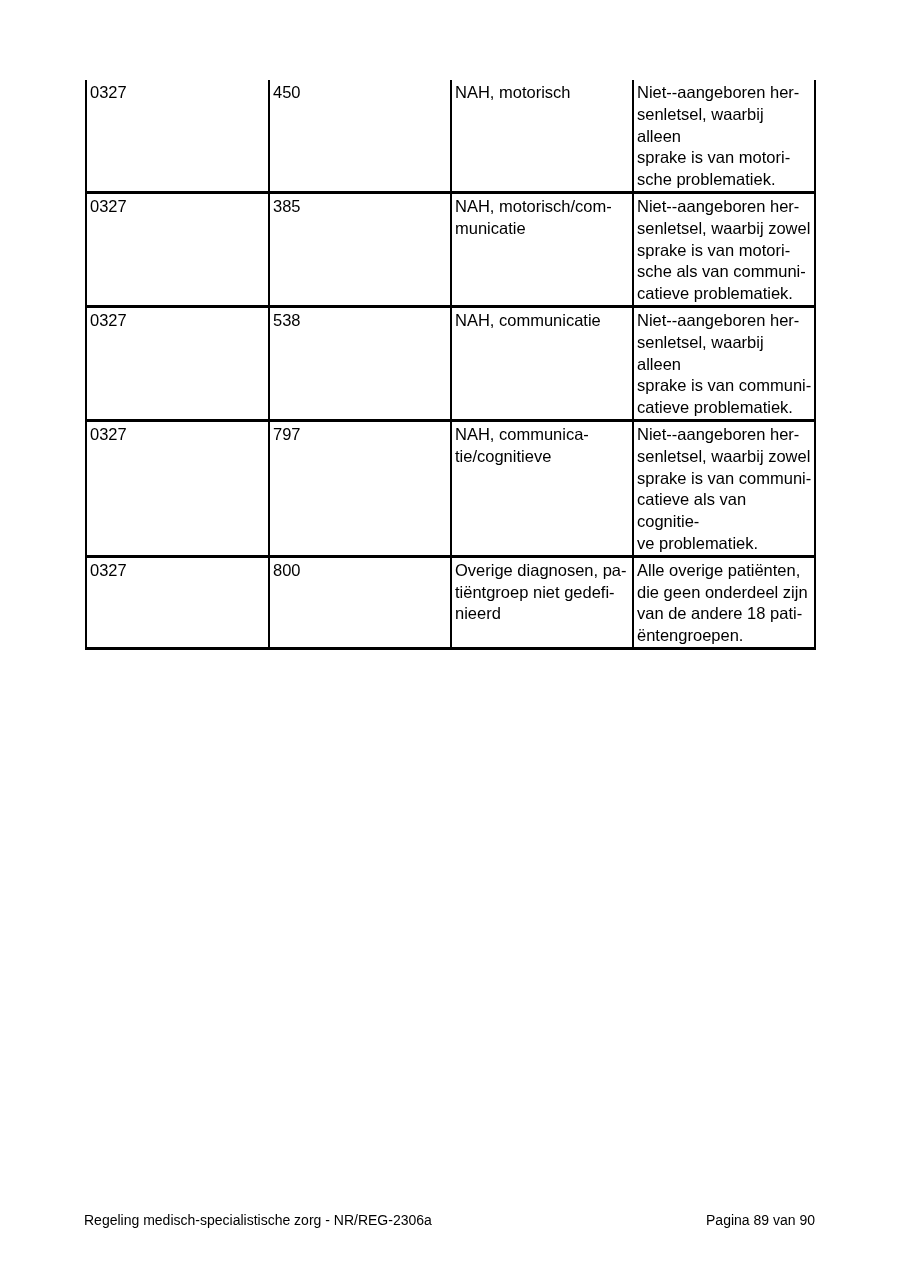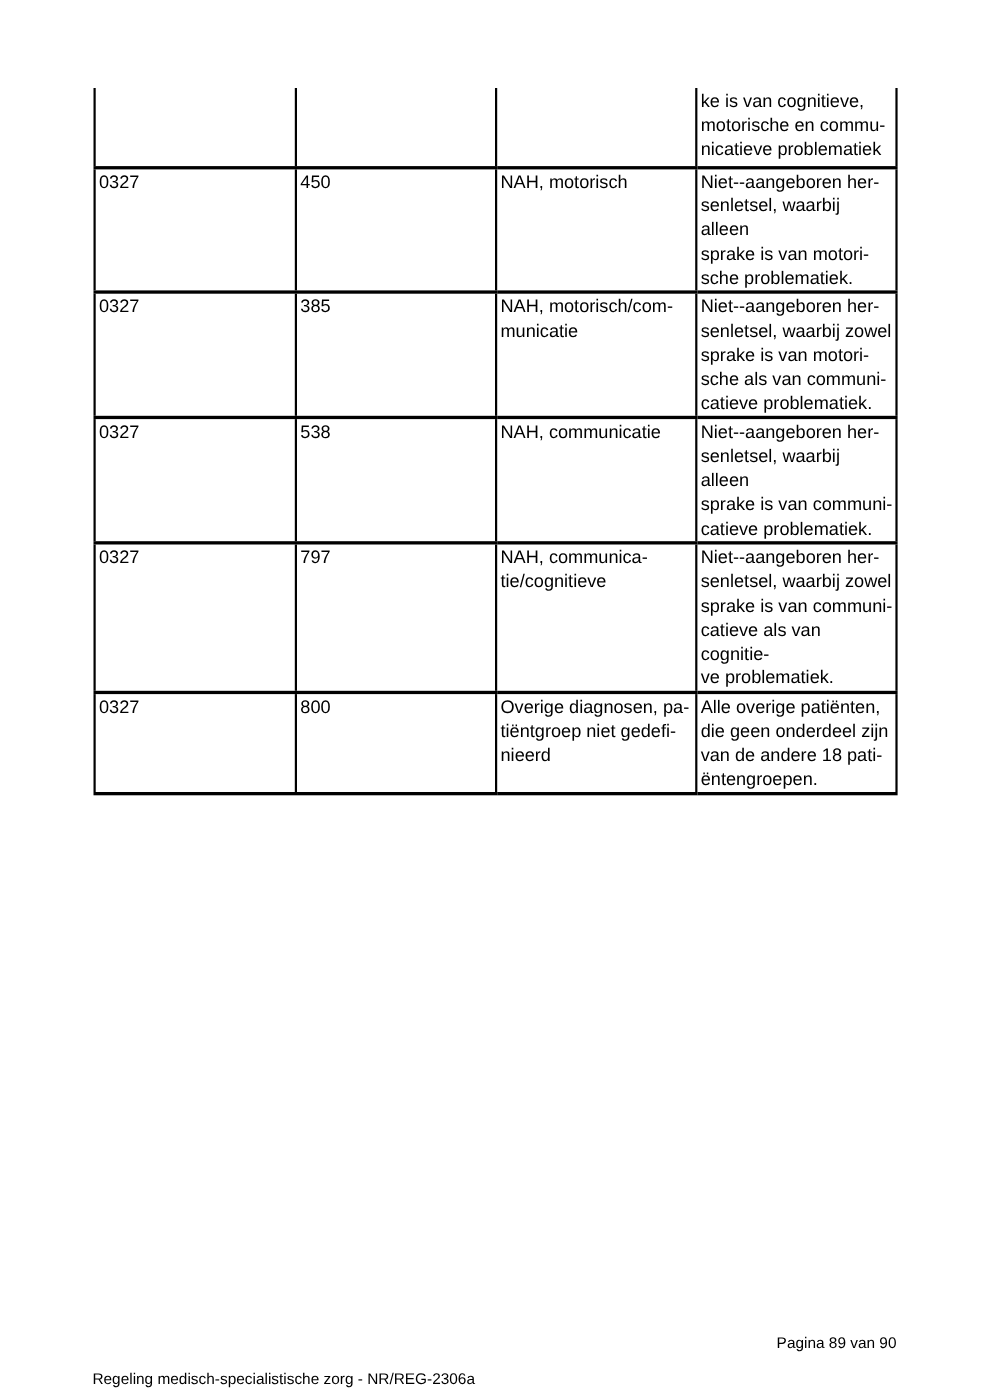--- a/index.html
+++ b/index.html
@@ -38,21 +38,21 @@
   .col-code  { width: 183px; }
   .col-sub   { width: 182px; }
   .col-name  { width: 182px; }
   .col-desc  { width: 182px; }
   tr.h72  { height: 72px; }
   tr.h91  { height: 91px; }
   tr.h114 { height: 114px; }
   .footer-left {
     position: absolute;
     left: 84px;
-    top: 1244px;
+    top: 1211px;
     font-size: 14px;
     line-height: 18px;
     white-space: nowrap;
   }
   .footer-right {
     position: absolute;
     right: 85px;
     top: 1211px;
     font-size: 14px;
     line-height: 18px;
@@ -67,28 +67,20 @@
 <div class="page">
 
   <table class="diag-table">
     <colgroup>
       <col class="col-code">
         <col class="col-sub">
         <col class="col-name">
         <col class="col-desc">
     </colgroup>
     <tbody>
-      <tr class="h72">
-        <td></td>
-        <td></td>
-        <td></td>
-        <td>ke is van cognitieve,
-motorische en commu-
-nicatieve problematiek</td>
-      </tr>
       <tr class="h91">
         <td>0327</td>
         <td>450</td>
         <td>NAH, motorisch</td>
         <td>Niet--aangeboren her-
 senletsel, waarbij alleen
 sprake is van motori-
 sche problematiek.</td>
       </tr>
       <tr class="h114">

